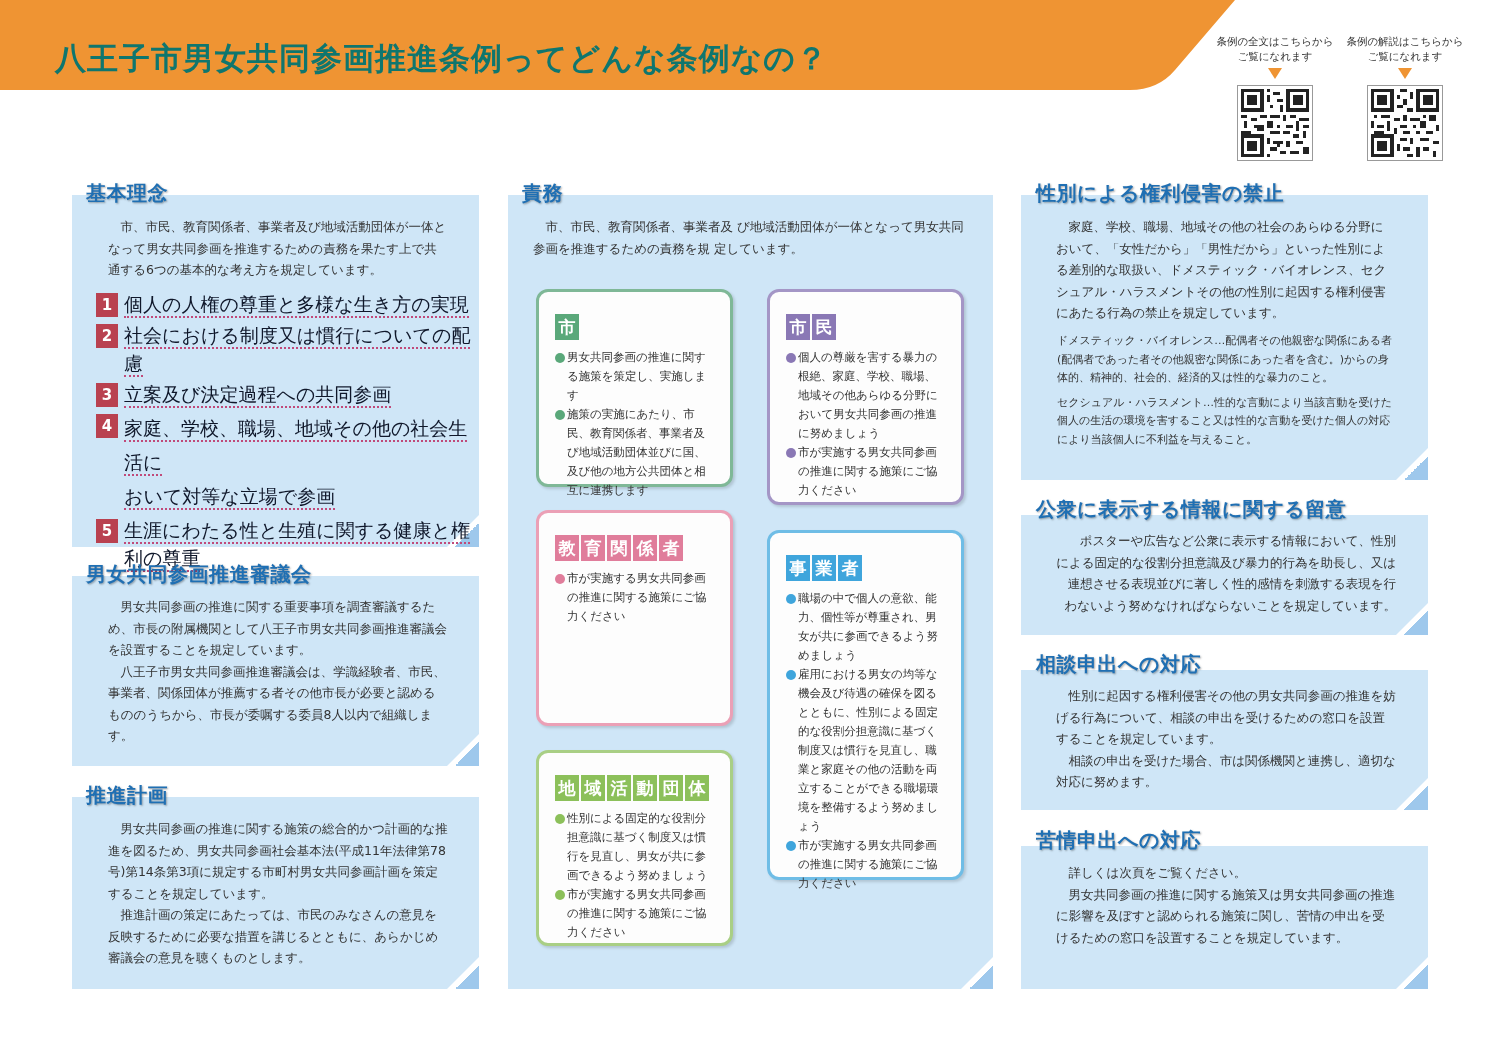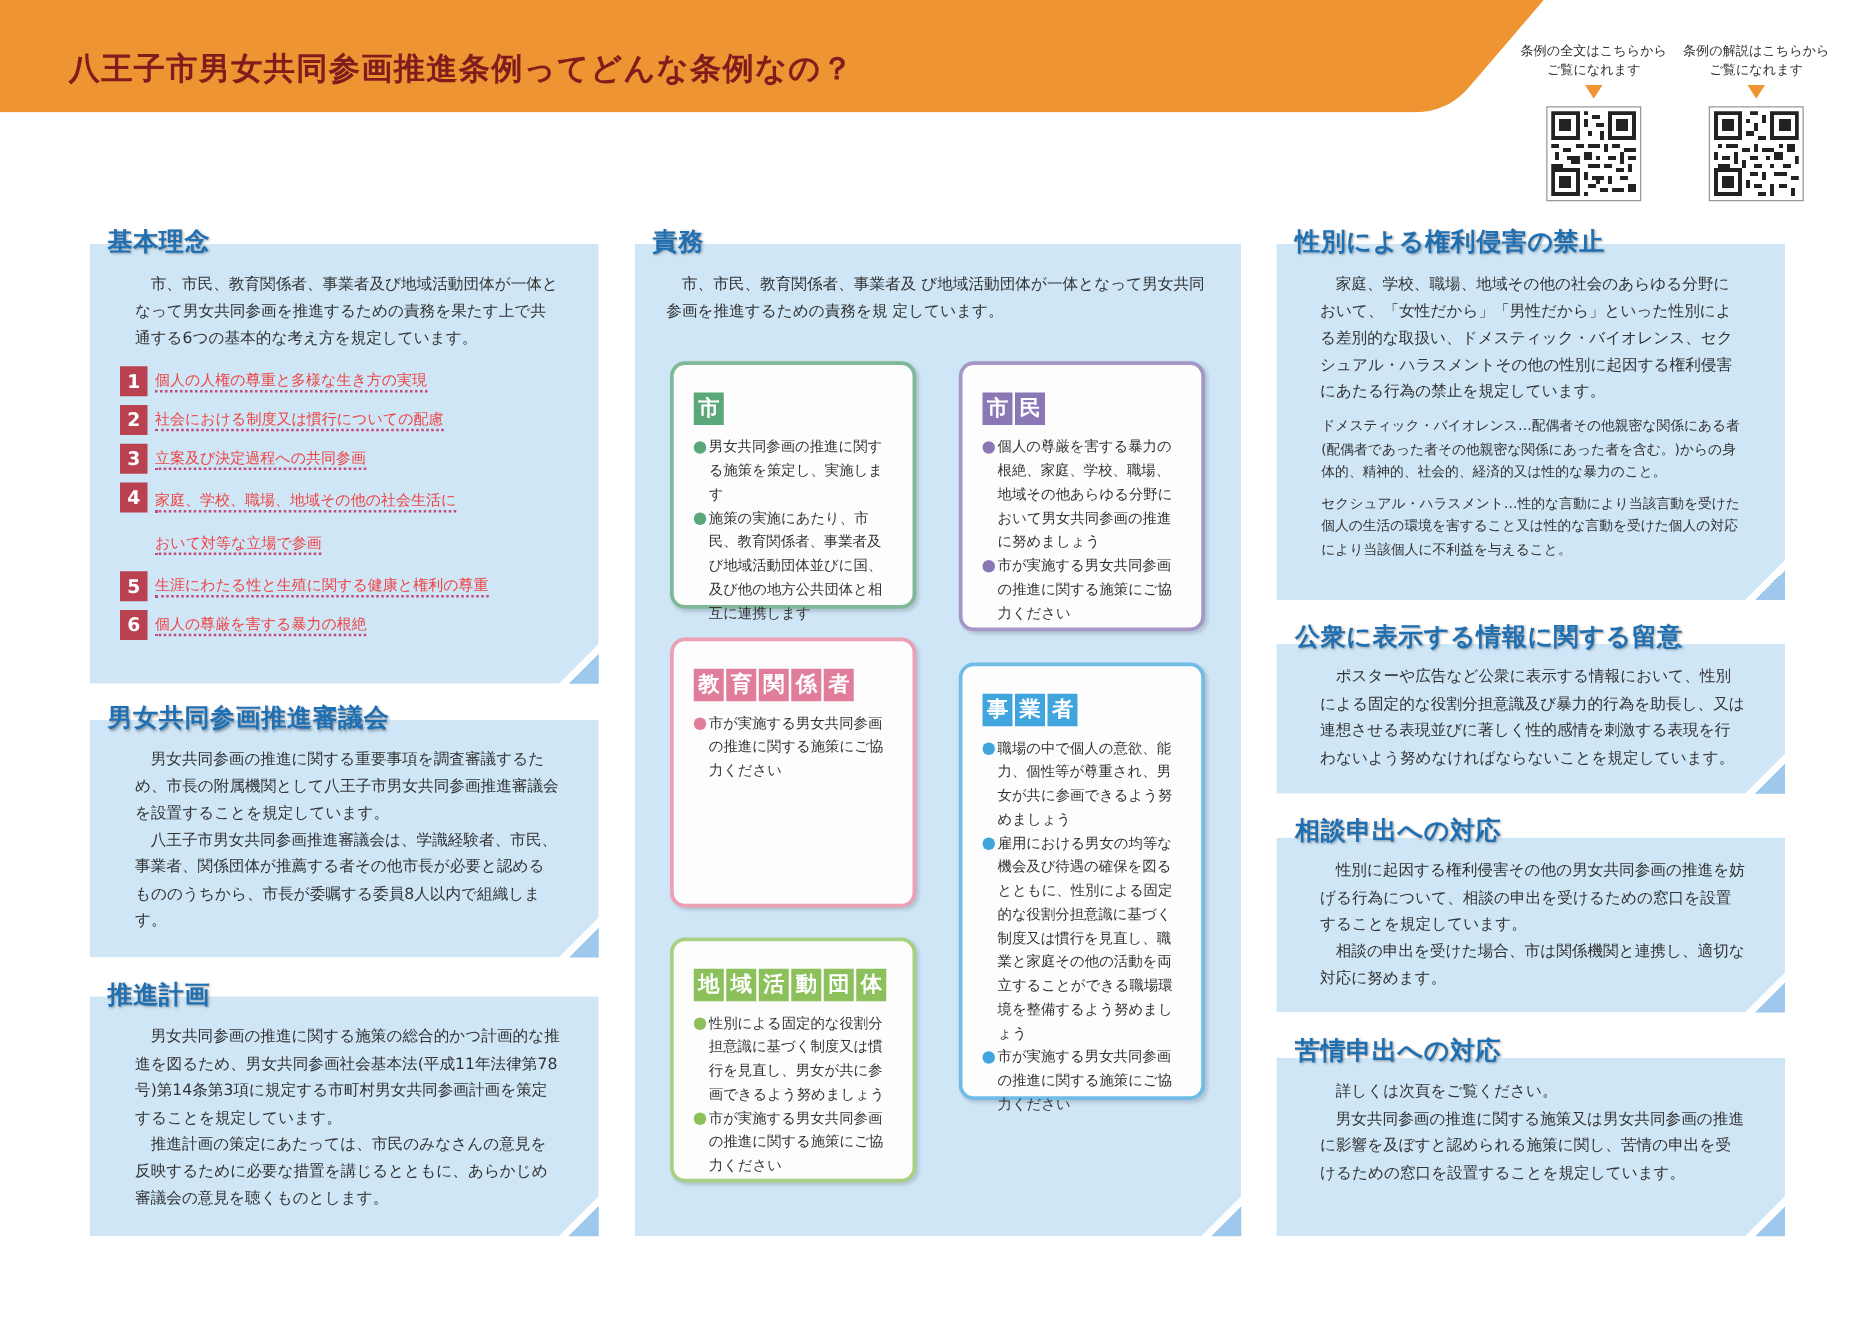--- a/index.html
+++ b/index.html
@@ -7,21 +7,21 @@
   body { position: relative; font-family: "DejaVu Sans", "Liberation Sans", sans-serif; color: #333; }
 
   
   .banner {
     position: absolute; left: 0; top: 0; width: 1240px; height: 90px;
     background: #ef9433;
     clip-path: path('M0 0 L1235 0 L1175 70 Q1158 90 1130 90 L0 90 Z');
   }
   .banner-title {
     position: absolute; left: 55px; top: 38px;
-    font-size: 25px; font-weight: bold; color: #7f1d1d; letter-spacing: 1px;
+    font-size: 31px; font-weight: bold; color: #0f766e; letter-spacing: 1px;
     white-space: nowrap;
   }
 
   
   .qr-block { position: absolute; top: 34px; width: 130px; text-align: center; }
   .qr-caption { font-size: 10.5px; line-height: 15px; color: #333; white-space: nowrap; }
   .qr-arrow {
     width: 0; height: 0; margin: 4px auto 6px;
     border-left: 7px solid transparent; border-right: 7px solid transparent;
     border-top: 11px solid #ef9433;
@@ -51,21 +51,21 @@
   .small-text { font-size: 11px; line-height: 18.5px; color: #333; }
 
   
   .principles { list-style: none; }
   .principle { display: flex; align-items: flex-start; margin-bottom: 6px; }
   .num {
     flex: 0 0 22px; height: 24px; background: #b94150; color: #fff; font-weight: bold;
     font-size: 15px; text-align: center; line-height: 24px; margin-right: 6px;
   }
   .ptext {
-    font-size: 12px; color: #ef4444; line-height: 28px; margin-top: -3px;
+    font-size: 19px; color: #0f172a; line-height: 28px; margin-top: -3px;
   }
   .ptext span {
     border-bottom: 2px dotted #c04a7a; padding-bottom: 1px;
   }
 
   
   .card {
     position: absolute; background: #fdfdfd; border-radius: 12px; border: 3px solid;
     padding: 22px 16px 12px 16px; box-shadow: 2px 2px 3px rgba(0,0,0,0.15);
   }
@@ -263,21 +263,21 @@
     <p>セクシュアル・ハラスメント…性的な言動により当該言動を受けた個人の生活の環境を害すること又は性的な言動を受けた個人の対応により当該個人に不利益を与えること。</p>
   </div>
 </section>
 
 <section>
   <div class="panel" style="left:1021px; top:515px; width:407px; height:120px;"></div>
   <div class="fold-wrap" style="left:1404px; top:611px;">
       <div class="fold"></div>
     </div>
   <h2 class="panel-title" style="left:1036px; top:496px;">公衆に表示する情報に関する留意</h2>
-  <div class="panel-text" style="position:absolute; left:1056px; top:530px; width:340px;">
+  <div class="panel-text" style="position:absolute; left:1056px; top:530px; width:340px;text-align:right;">
     <p>ポスターや広告など公衆に表示する情報において、性別による固定的な役割分担意識及び暴力的行為を助長し、又は連想させる表現並びに著しく性的感情を刺激する表現を行わないよう努めなければならないことを規定しています。</p>
   </div>
 </section>
 
 <section>
   <div class="panel" style="left:1021px; top:670px; width:407px; height:140px;"></div>
   <div class="fold-wrap" style="left:1404px; top:786px;">
       <div class="fold"></div>
     </div>
   <h2 class="panel-title" style="left:1036px; top:651px;">相談申出への対応</h2>

